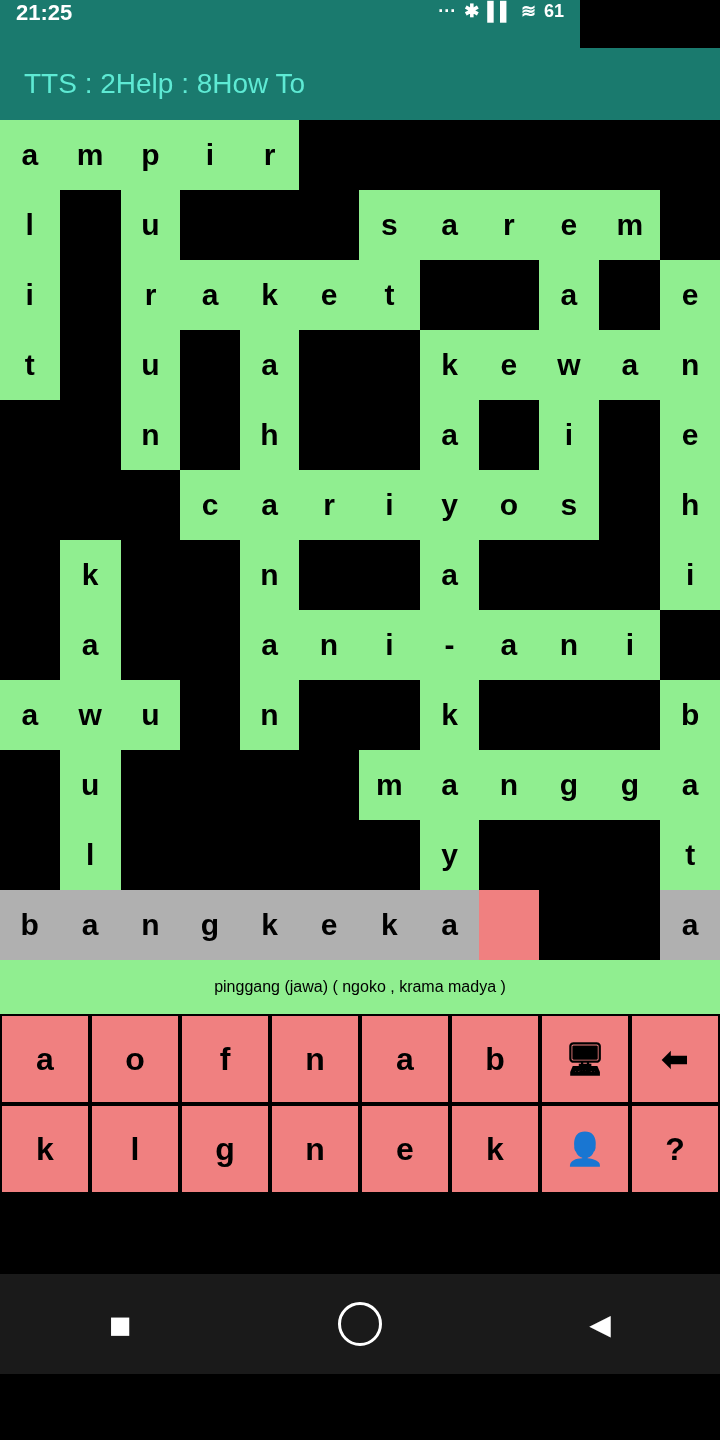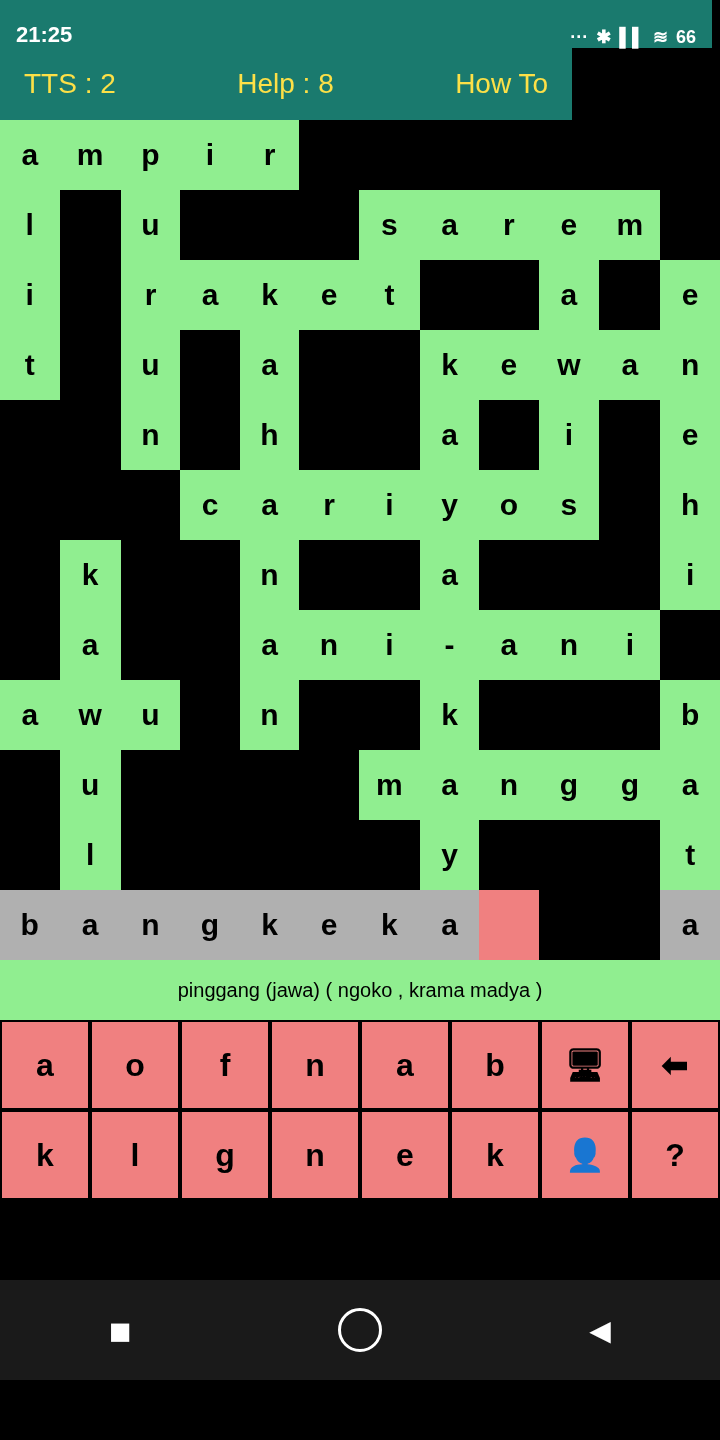--- a/index.html
+++ b/index.html
@@ -6,48 +6,48 @@
     * { margin: 0; padding: 0; box-sizing: border-box; }
     body {
       width: 720px;
       background: #000;
       font-family: 'Arial', sans-serif;
       overflow-x: hidden;
     }
 
     
     #status-bar {
-      width: 712px;
+      width: 580px;
       height: 48px;
       background: #1a7a6e;
       display: flex;
-      align-items: flex-end;
+      align-items: flex-start;
       justify-content: space-between;
       padding: 0 16px;
       color: white;
       font-size: 22px;
       font-weight: bold;
     }
     #status-right {
       display: flex;
       align-items: center;
       gap: 8px;
       font-size: 18px;
     }
 
     
     #top-nav {
-      width: 572px;
+      width: 720px;
       height: 72px;
       background: #1a7a6e;
       display: flex;
       align-items: center;
-      justify-content: space-between;
+      justify-content: flex-start;
       padding: 0 24px;
-      color: #fde047;
+      color: #5eead4;
       font-size: 28px;
       font-weight: 500;
     }
 
     
     #crossword-area {
       width: 720px;
       background: #000;
       padding: 0;
     }
@@ -84,21 +84,21 @@
     .cell-red {
       background: #f08080;
     }
 
     
     #clue-bar {
       width: 720px;
       background: #90ee90;
       padding: 16px 4px;
       text-align: center;
-      font-size: 20px;
+      font-size: 16px;
       color: #000;
       line-height: 1.4;
     }
 
     
     #keyboard {
       width: 720px;
       background: #000;
     }
 
@@ -151,21 +151,21 @@
 </head>
 <body>
 
 <div id="status-bar">
   <span>21:25</span>
   <div id="status-right">
     <span>···</span>
     <span>✱</span>
     <span>▌▌</span>
     <span>≋</span>
-    <span>66</span>
+    <span>61</span>
   </div>
 </div>
 
 <div id="top-nav">
   <span>TTS : 2</span>
   <span>Help : 8</span>
   <span>How To</span>
 </div>
 
 <div id="crossword-area">

